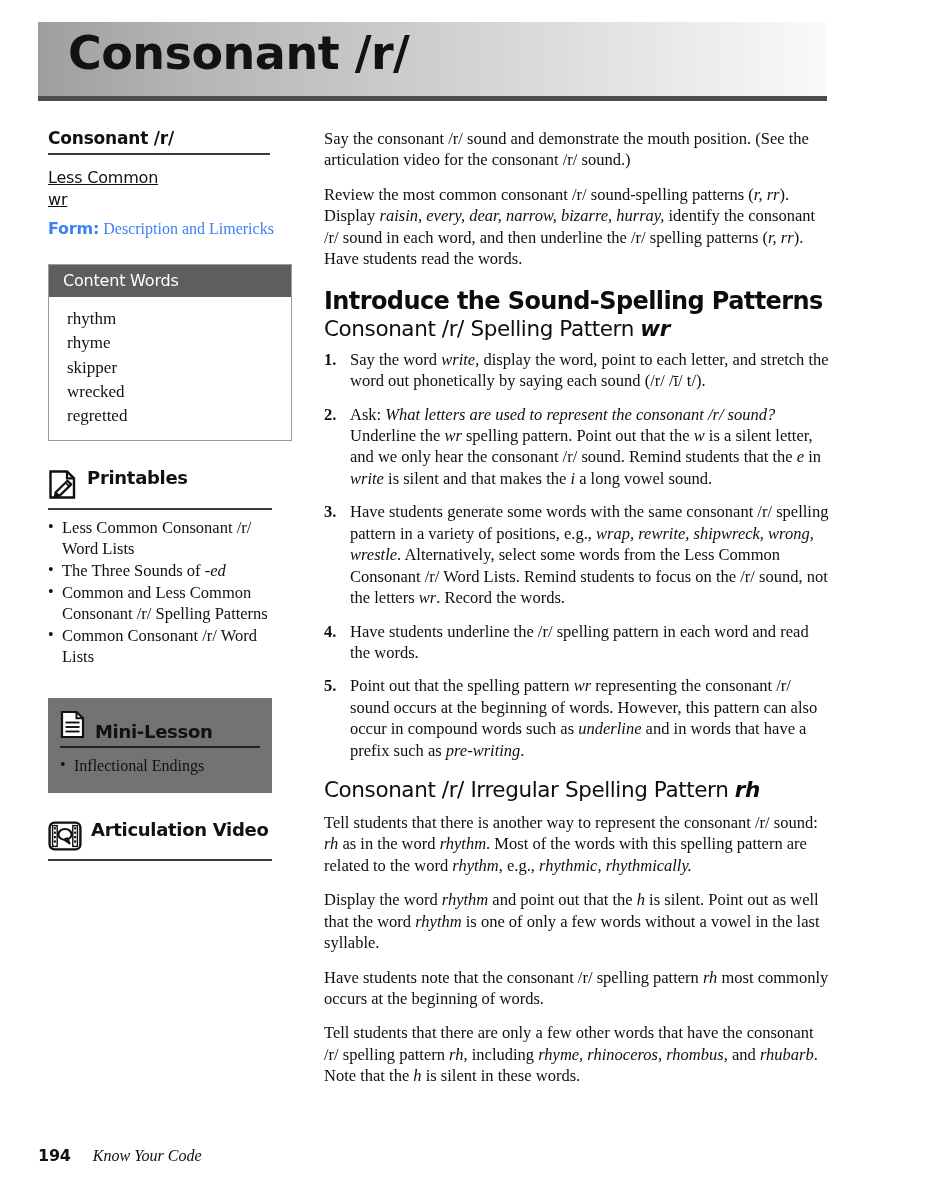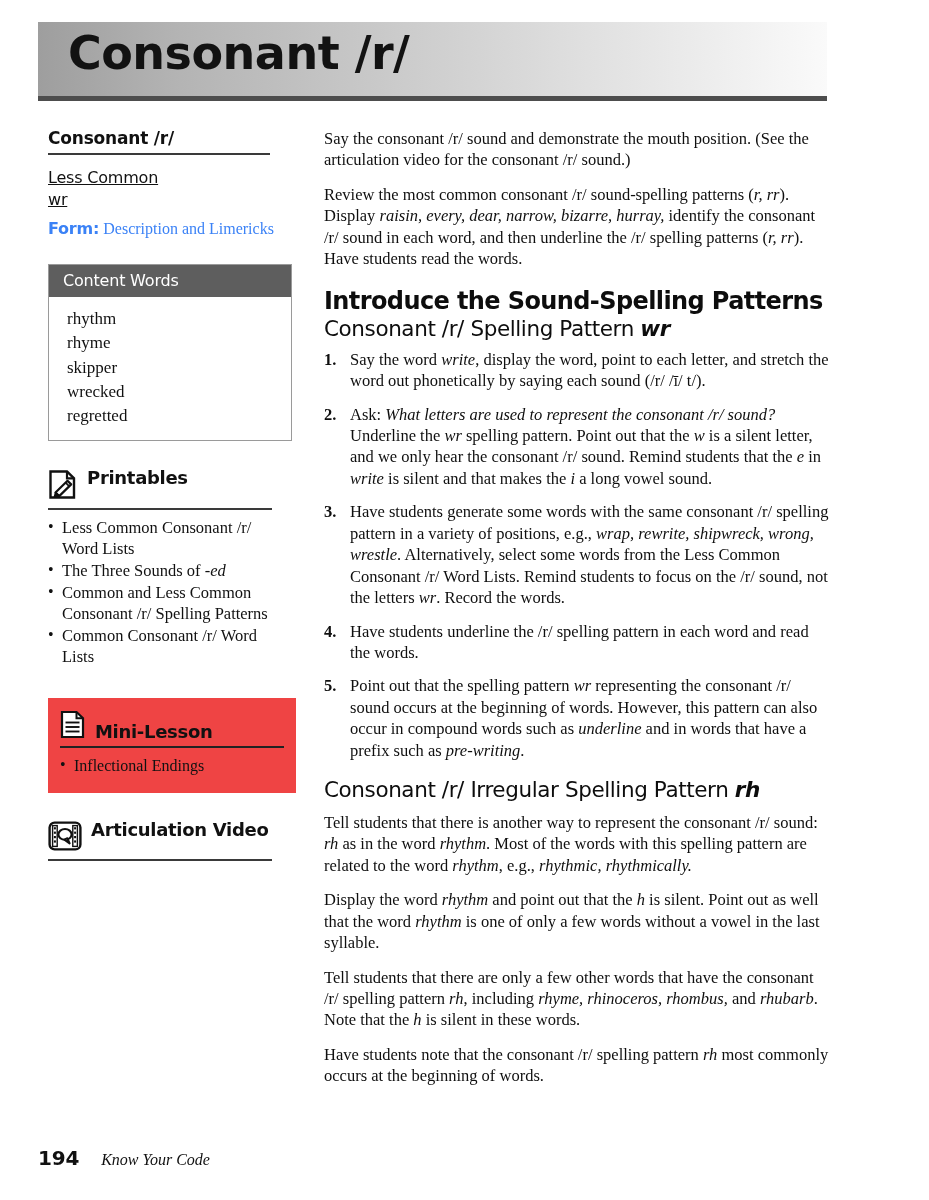--- a/index.html
+++ b/index.html
@@ -145,22 +145,22 @@
     content: "\2022";
     position: absolute;
     left: 0;
     top: -1px;
     font-size: 16px;
   }
 
   
   .mini-box {
     margin-top: 30px;
-    width: 248px;
-    background: #ef4444;
+    width: 224px;
+    background: #737373;
     padding: 12px 12px 16px 12px;
     box-sizing: border-box;
   }
   .mini-head {
     display: flex;
     align-items: flex-end;
     gap: 9px;
     padding-bottom: 3px;
     border-bottom: 2.5px solid #222;
   }
@@ -236,21 +236,21 @@
   .footer {
     position: absolute;
     left: 38px;
     top: 1146px;
     display: flex;
     align-items: baseline;
     gap: 22px;
   }
   .folio {
     font-family: "DejaVu Sans", sans-serif;
-    font-size: 20px;
+    font-size: 16px;
     font-weight: 700;
     color: #111;
     letter-spacing: -0.2px;
   }
   .running {
     font-family: "Liberation Serif", serif;
     font-style: italic;
     font-size: 16px;
     color: #111;
   }
@@ -384,22 +384,22 @@
       Point out that the spelling pattern <em>wr</em> representing the consonant /r/ sound occurs at the beginning of words. However, this pattern can also occur in compound words such as <em>underline</em> and in words that have a prefix such as <em>pre-writing</em>.
     </li>
   </ol>
 
   <h3 class="h-sub spaced"><span>Consonant /r/ Irregular Spelling Pattern </span><em>rh</em></h3>
 
   <p class="p">Tell students that there is another way to represent the consonant /r/ sound: <em>rh</em> as in the word <em>rhythm</em>. Most of the words with this spelling pattern are related to the word <em>rhythm</em>, e.g., <em>rhythmic, rhythmically.</em></p>
 
   <p class="p">Display the word <em>rhythm</em> and point out that the <em>h</em> is silent. Point out as well that the word <em>rhythm</em> is one of only a few words without a vowel in the last syllable.</p>
 
+  <p class="p">Have students note that the consonant /r/ spelling pattern <em>rh</em> most commonly occurs at the beginning of words.</p>
+
   <p class="p">Tell students that there are only a few other words that have the consonant /r/ spelling pattern <em>rh</em>, including <em>rhyme, rhinoceros, rhombus,</em> and <em>rhubarb</em>. Note that the <em>h</em> is silent in these words.</p>
-
-  <p class="p">Have students note that the consonant /r/ spelling pattern <em>rh</em> most commonly occurs at the beginning of words.</p>
 
 </div>
 
 <div class="footer">
   <span class="folio">194</span>
   <span class="running">Know Your Code</span>
 </div>
 
 </body></html>

